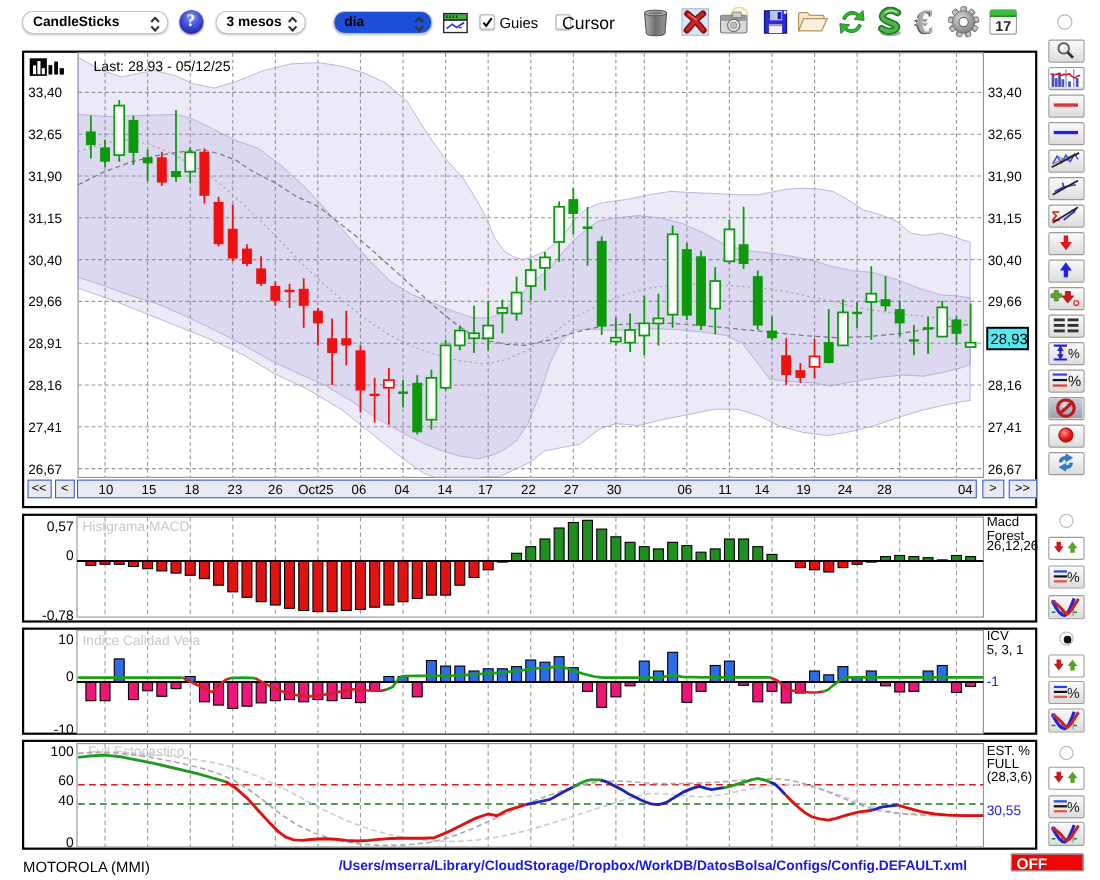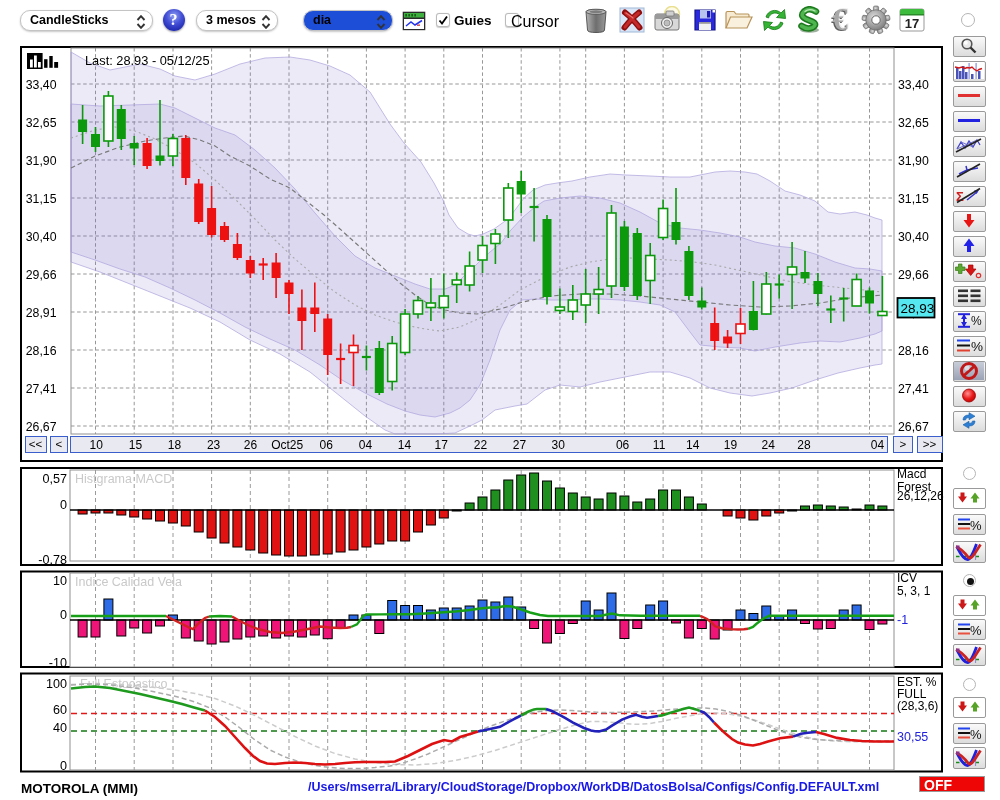--- a/index.html
+++ b/index.html
@@ -504,21 +504,21 @@
       </g>
       <rect x="2" y="8" width="20" height="10" fill="#fff"></rect>
       <path d="M4 15 L9 11 L13 14 L20 9.5" fill="none" stroke="#2233EE" stroke-width="1.5"></path>
       <rect x="15" y="13.5" width="3" height="1.3" fill="#D03030"></rect>
     </svg>
     <div style="position:absolute;left:436px;top:13px;width:13.5px;height:13.5px;background:#fff;border:1px solid #BBB;border-radius:3px;box-shadow:0 0.5px 1px rgba(0,0,0,0.2);box-sizing:border-box">
       <svg width="12" height="12" viewBox="0 0 12 12" style="position:absolute;left:0px;top:0px;overflow:visible">
         <path d="M2.5 6.5 L5 9.5 L10 2.5" fill="none" stroke="#000" stroke-width="1.8"></path>
       </svg>
     </div>
-    <span style="position:absolute;left:454px;top:13px;font-size:13.5px;font-weight:bold">Guies</span>
+    <span style="position:absolute;left:454px;top:13px;font-size:13.5px;font-weight:normal">Guies</span>
     <div style="position:absolute;left:505px;top:13px;width:13.5px;height:13.5px;background:#fff;border:1px solid #BBB;border-radius:3px;box-shadow:0 0.5px 1px rgba(0,0,0,0.2);box-sizing:border-box">
       <svg width="12" height="12" viewBox="0 0 12 12" style="position:absolute;left:0px;top:0px;overflow:visible"></svg>
     </div>
     <span style="position:absolute;left:511px;top:13px;font-size:16px;font-weight:normal">Cursor</span>
     <svg width="26" height="28" viewBox="0 0 26 28" style="position:absolute;left:583px;top:6px">
 <defs>
         <linearGradient id="tg" x1="0" y1="0" x2="1" y2="0">
           <stop offset="0" stop-color="#B5B5B5"></stop>
           <stop offset="0.5" stop-color="#6E6E6E"></stop>
           <stop offset="1" stop-color="#9A9A9A"></stop>
@@ -831,17 +831,17 @@
     </div>
     <div style="position:absolute;left:953px;top:746.5px;width:33px;height:22px;border:1.5px solid #9a9a9a;border-radius:2px;background:linear-gradient(#FAFAFA,#DCDCDC);box-sizing:border-box">
       <svg width="30" height="20" viewBox="0 0 30 20" style="position:absolute;left:0;top:0">
         <line x1="2" y1="14.5" x2="28" y2="14.5" stroke="#1A8A1A" stroke-width="1.4" stroke-dasharray="3.5,3"></line>
         <line x1="21.5" y1="9" x2="21.5" y2="18" stroke="#9090CC" stroke-width="1.2"></line>
         <path d="M3 5 C7 13 10 17.5 13.5 17.5 C16.5 17.5 19.5 10 22.5 2" fill="none" stroke="#2020DD" stroke-width="2.8"></path>
         <path d="M2 4.5 C7 6.5 11 11 14.5 15.5 C17.5 18.5 22 9 26.5 2.5" fill="none" stroke="#CC2222" stroke-width="2.8"></path>
         <rect x="2" y="3.5" width="3.5" height="3.5" fill="#883388"></rect>
       </svg>
     </div>
-<div style="position:absolute;left:21px;top:780.5px;font-size:13.5px;font-weight:bold;color:#000">MOTOROLA (MMI)</div>
+<div style="position:absolute;left:21px;top:780.5px;font-size:13.5px;font-weight:normal;color:#000">MOTOROLA (MMI)</div>
     <div style="position:absolute;left:308px;top:780px;font-size:12.5px;font-weight:bold;color:#1818E8">/Users/mserra/Library/CloudStorage/Dropbox/WorkDB/DatosBolsa/Configs/Config.DEFAULT.xml</div>
     <div style="position:absolute;left:919px;top:775.5px;width:66px;height:16px;background:#EE0606;border:1.5px solid #999;box-sizing:border-box">
       <span style="position:absolute;left:4px;top:0.5px;font-size:14px;font-weight:bold;color:#fff">OFF</span>
     </div>
 </div>
 </body></html>

